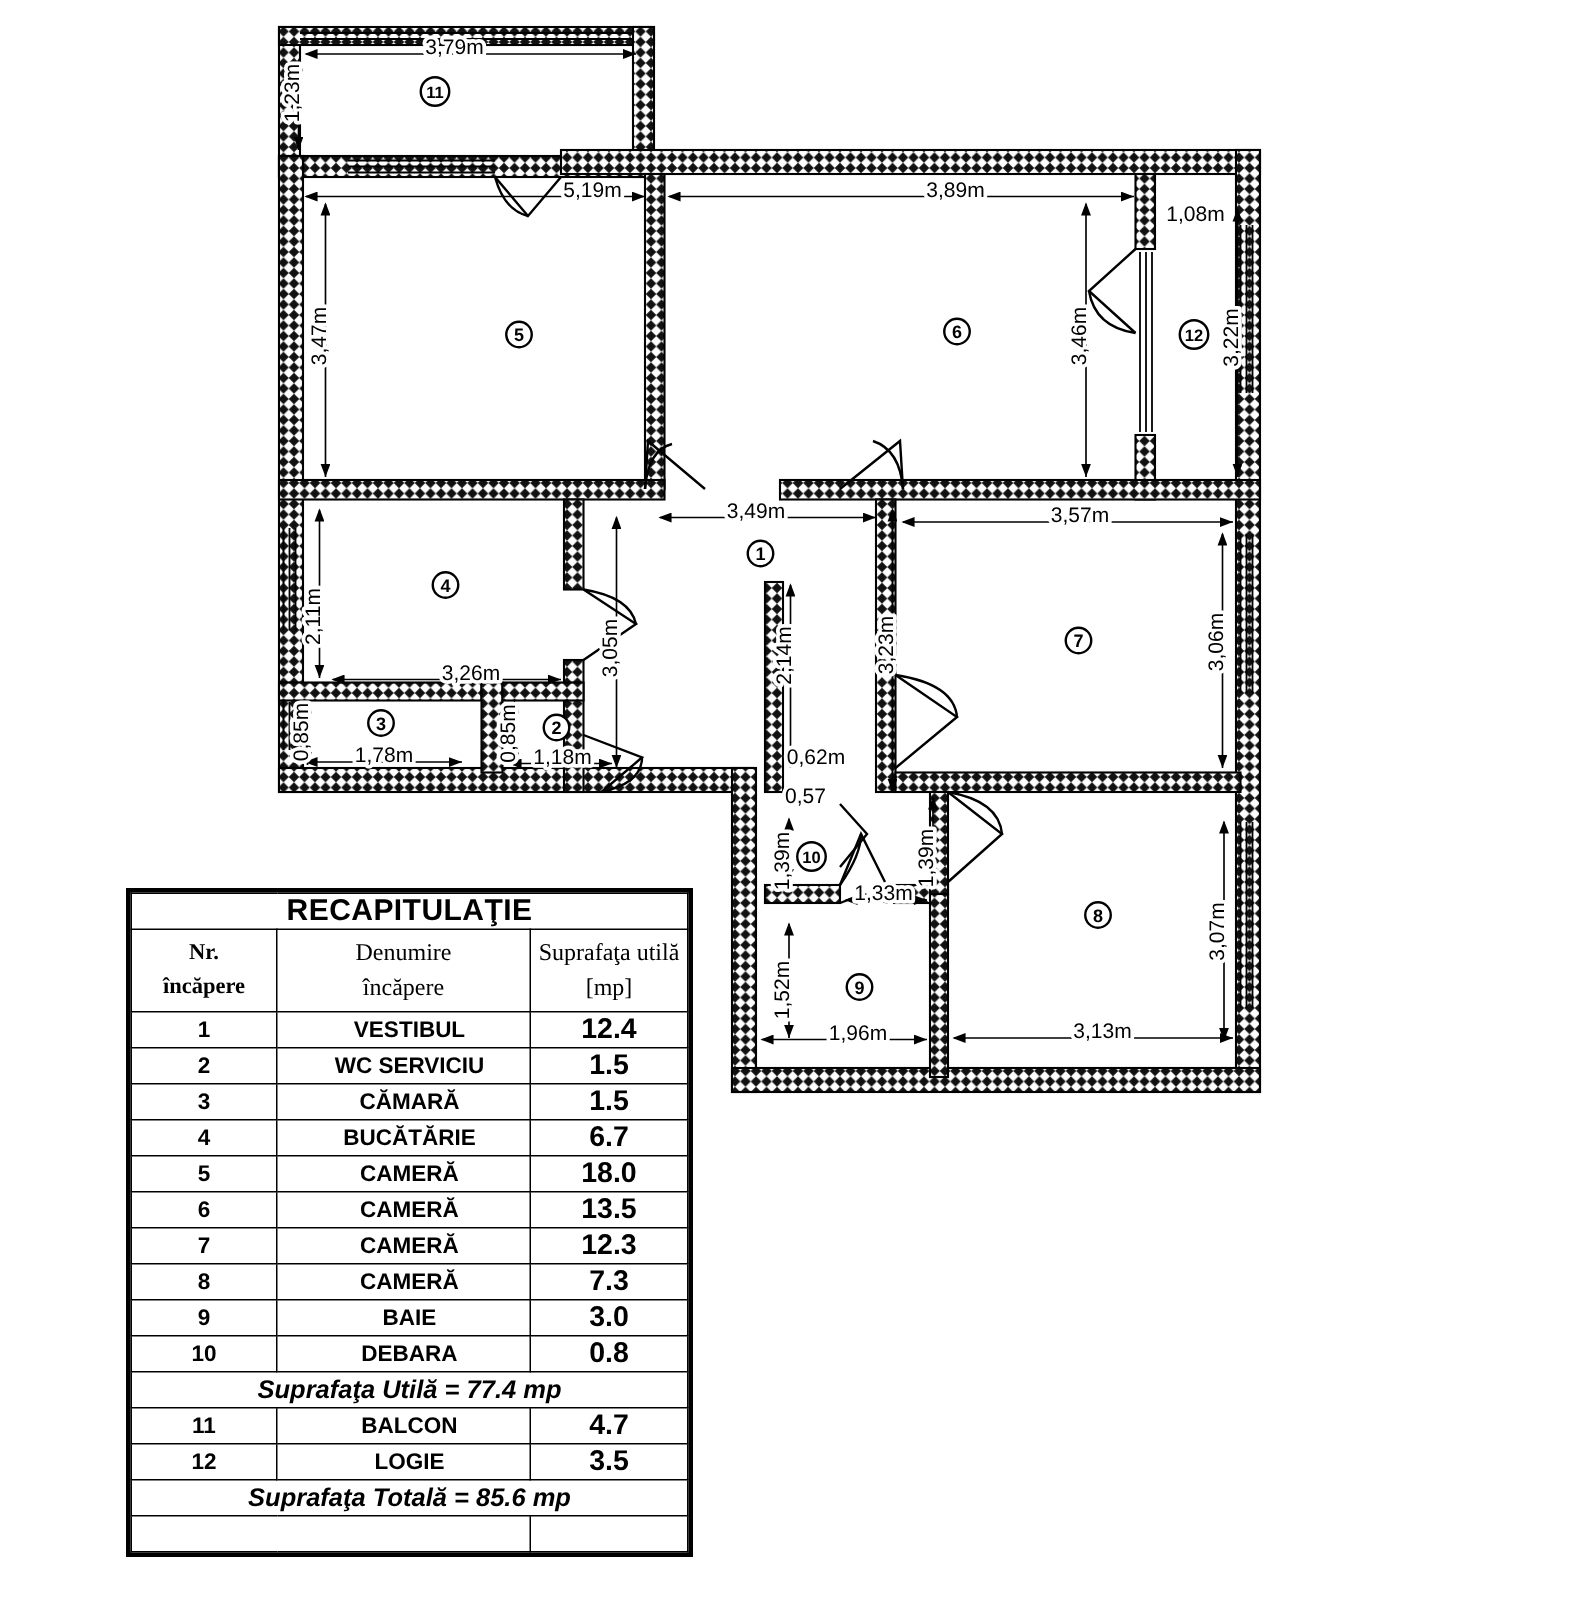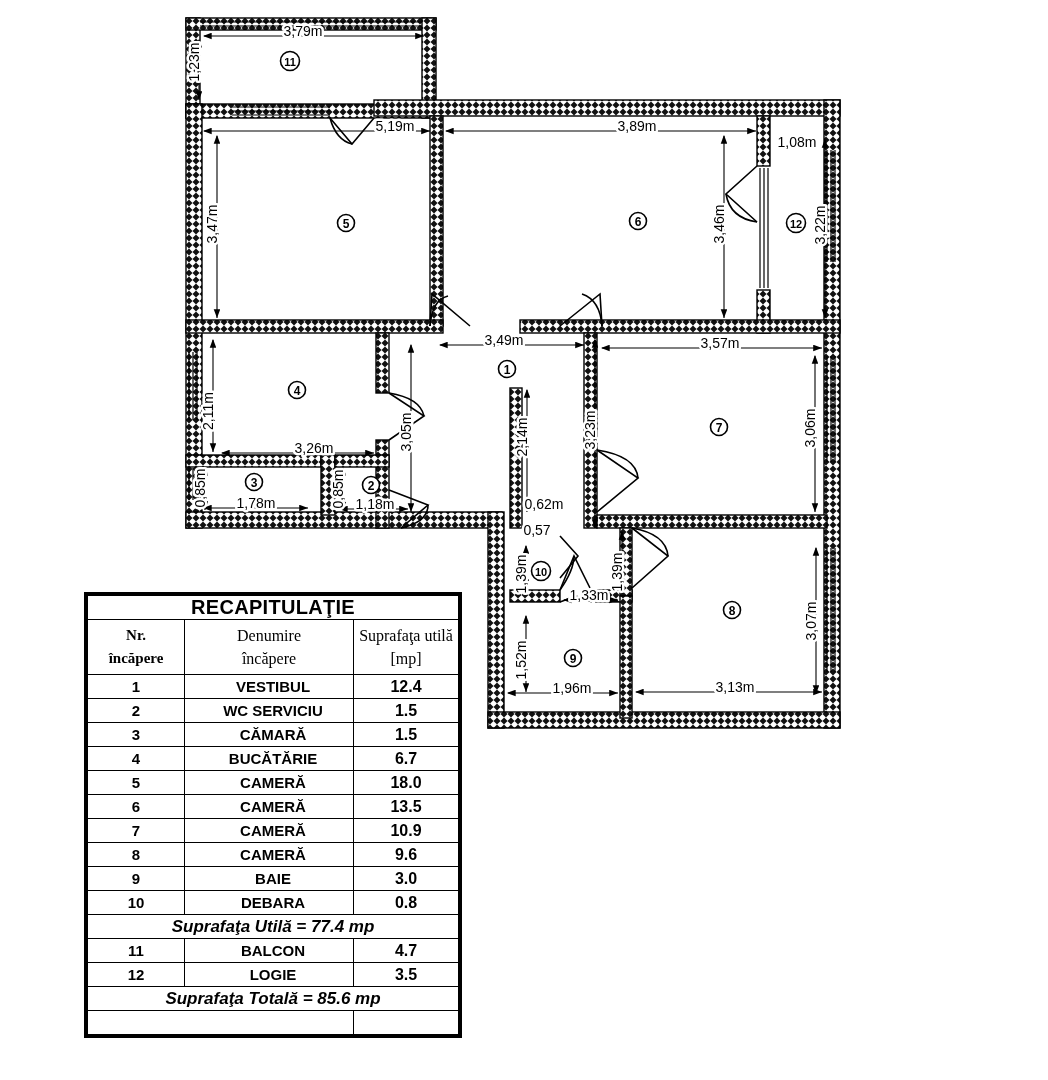--- a/index.html
+++ b/index.html
@@ -13,21 +13,21 @@
          border:3px solid #000;background:#fff;box-sizing:border-box;}
   #recap table{border-collapse:collapse;width:100%;}
   #recap td{border:1.5px solid #000;padding:0;height:23px;line-height:23px;}
   .t-title{font-size:20px;font-weight:bold;text-align:center;height:42px;
            line-height:42px;letter-spacing:.3px;}
   .t-head{font-family:"Liberation Serif",serif;font-size:16px;text-align:center;
           line-height:1.15;padding:4px 2px !important;height:auto !important;}
   .c-nr{width:92px;text-align:center;font-weight:bold;font-size:15px;margin-top:40px;}
   .c-name{width:160px;text-align:center;padding-left:8px !important;
           font-weight:bold;font-size:15px;}
-  .c-area{text-align:center;font-weight:bold;font-size:16px;}
+  .c-area{text-align:center;font-weight:bold;font-size:19px;}
   .t-sum{text-align:center;font-weight:bold;font-size:17px;height:30px;line-height:30px;font-style:italic;}
   .t-foot{font-family:"Liberation Serif",serif;font-size:16px;text-align:center;}
   .t-blank{height:26px;}
 </style>
 </head>
 <body>
 
 <svg id="plan" viewBox="0 0 1048 1080">
   <defs>
 
@@ -342,26 +342,26 @@
           <td class="c-area">18.0</td>
         </tr>
         <tr>
           <td class="c-nr">6</td>
           <td class="c-name">CAMERĂ</td>
           <td class="c-area">13.5</td>
         </tr>
         <tr>
           <td class="c-nr">7</td>
           <td class="c-name">CAMERĂ</td>
-          <td class="c-area">10.9</td>
+          <td class="c-area">12.3</td>
         </tr>
         <tr>
           <td class="c-nr">8</td>
           <td class="c-name">CAMERĂ</td>
-          <td class="c-area">9.6</td>
+          <td class="c-area">7.3</td>
         </tr>
         <tr>
           <td class="c-nr">9</td>
           <td class="c-name">BAIE</td>
           <td class="c-area">3.0</td>
         </tr>
         <tr>
           <td class="c-nr">10</td>
           <td class="c-name">DEBARA</td>
           <td class="c-area">0.8</td>

